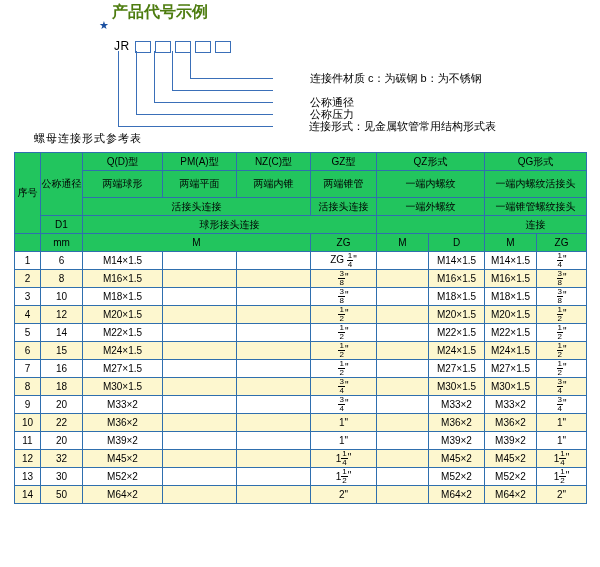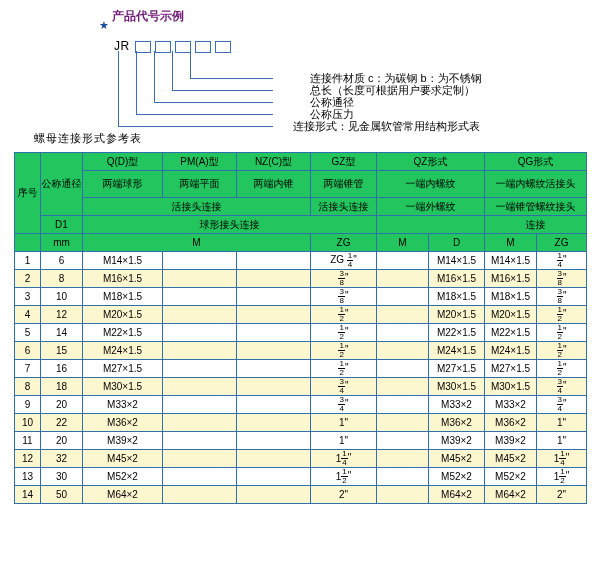--- a/index.html
+++ b/index.html
@@ -12,24 +12,24 @@
     overflow:hidden;
   }
   
   .legend{
     position:relative;
     width:600px;
     height:116px;
   }
   .legend-title{
     position:absolute;
-    left:112px; top:8px;
-    font-size:12px;
+    left:112px; top:2px;
+    font-size:16px;
     font-weight:bold;
-    color:#701a75;
+    color:#4d7c0f;
     white-space:nowrap;
   }
   .star{
     position:absolute;
     left:99px; top:19px;
     font-size:11px;
     color:#1a4fa0;
   }
   .jr{
     position:absolute;
@@ -135,24 +135,23 @@
     <span></span>
   </div>
 
   <div class="leader" style="left:190px; top:51px; width:82px; height:27px;"></div>
   <div class="leader" style="left:172px; top:51px; width:100px; height:39px;"></div>
   <div class="leader" style="left:154px; top:51px; width:118px; height:51px;"></div>
   <div class="leader" style="left:136px; top:51px; width:136px; height:63px;"></div>
   <div class="leader" style="left:118px; top:51px; width:154px; height:75px;"></div>
 
   <span class="leg-item" style="left:275px; top:71px;">连接件材质  c：为碳钢  b：为不锈钢</span>
-  <span class="leg-item" style="left:275px; top:83px;">总长（长度可根据用户要求定制）</span>
   <span class="leg-item" style="left:275px; top:95px;">公称通径</span>
   <span class="leg-item" style="left:275px; top:107px;">公称压力</span>
-  <span class="leg-item" style="left:258px; top:119px;">连接形式：见金属软管常用结构形式表</span>
+  <span class="leg-item" style="left:274px; top:119px;">连接形式：见金属软管常用结构形式表</span>
 </div>
 
 <div class="sec-title">螺母连接形式参考表</div>
 
 <div class="tbl-wrap">
 <table>
   <colgroup>
     <col class="c-sn">
         <col class="c-dn">
         <col class="c-m1">

